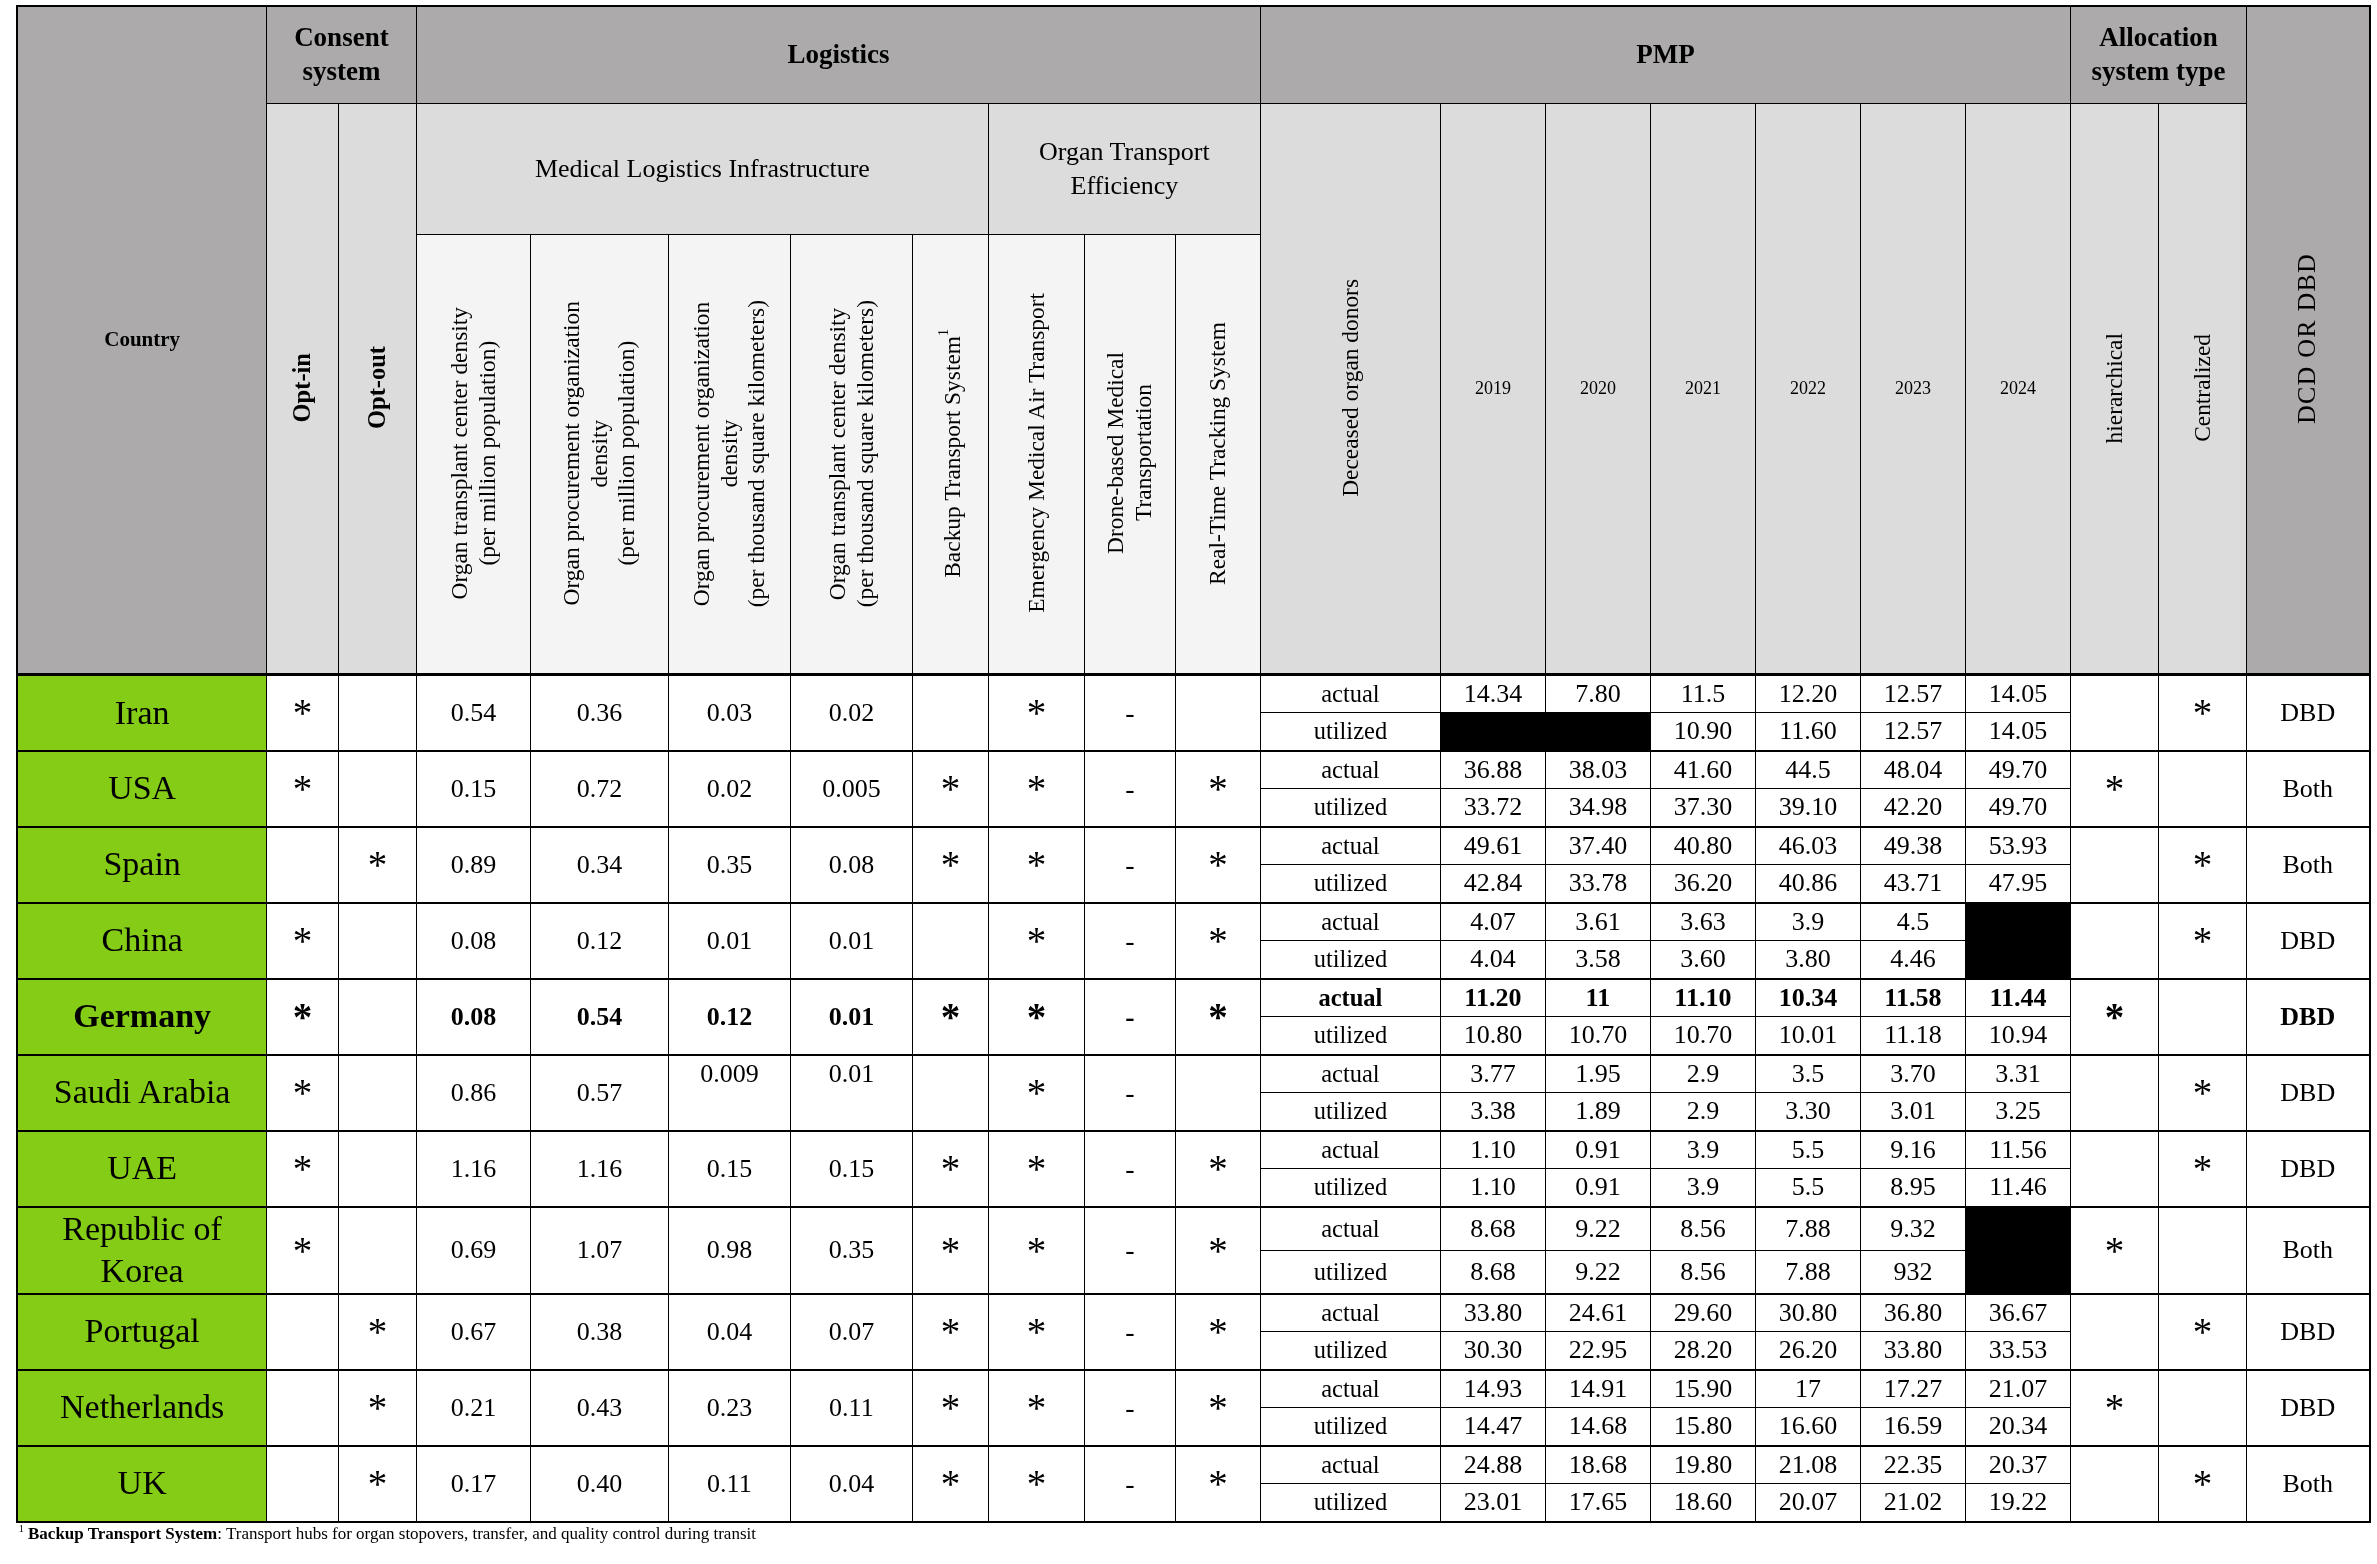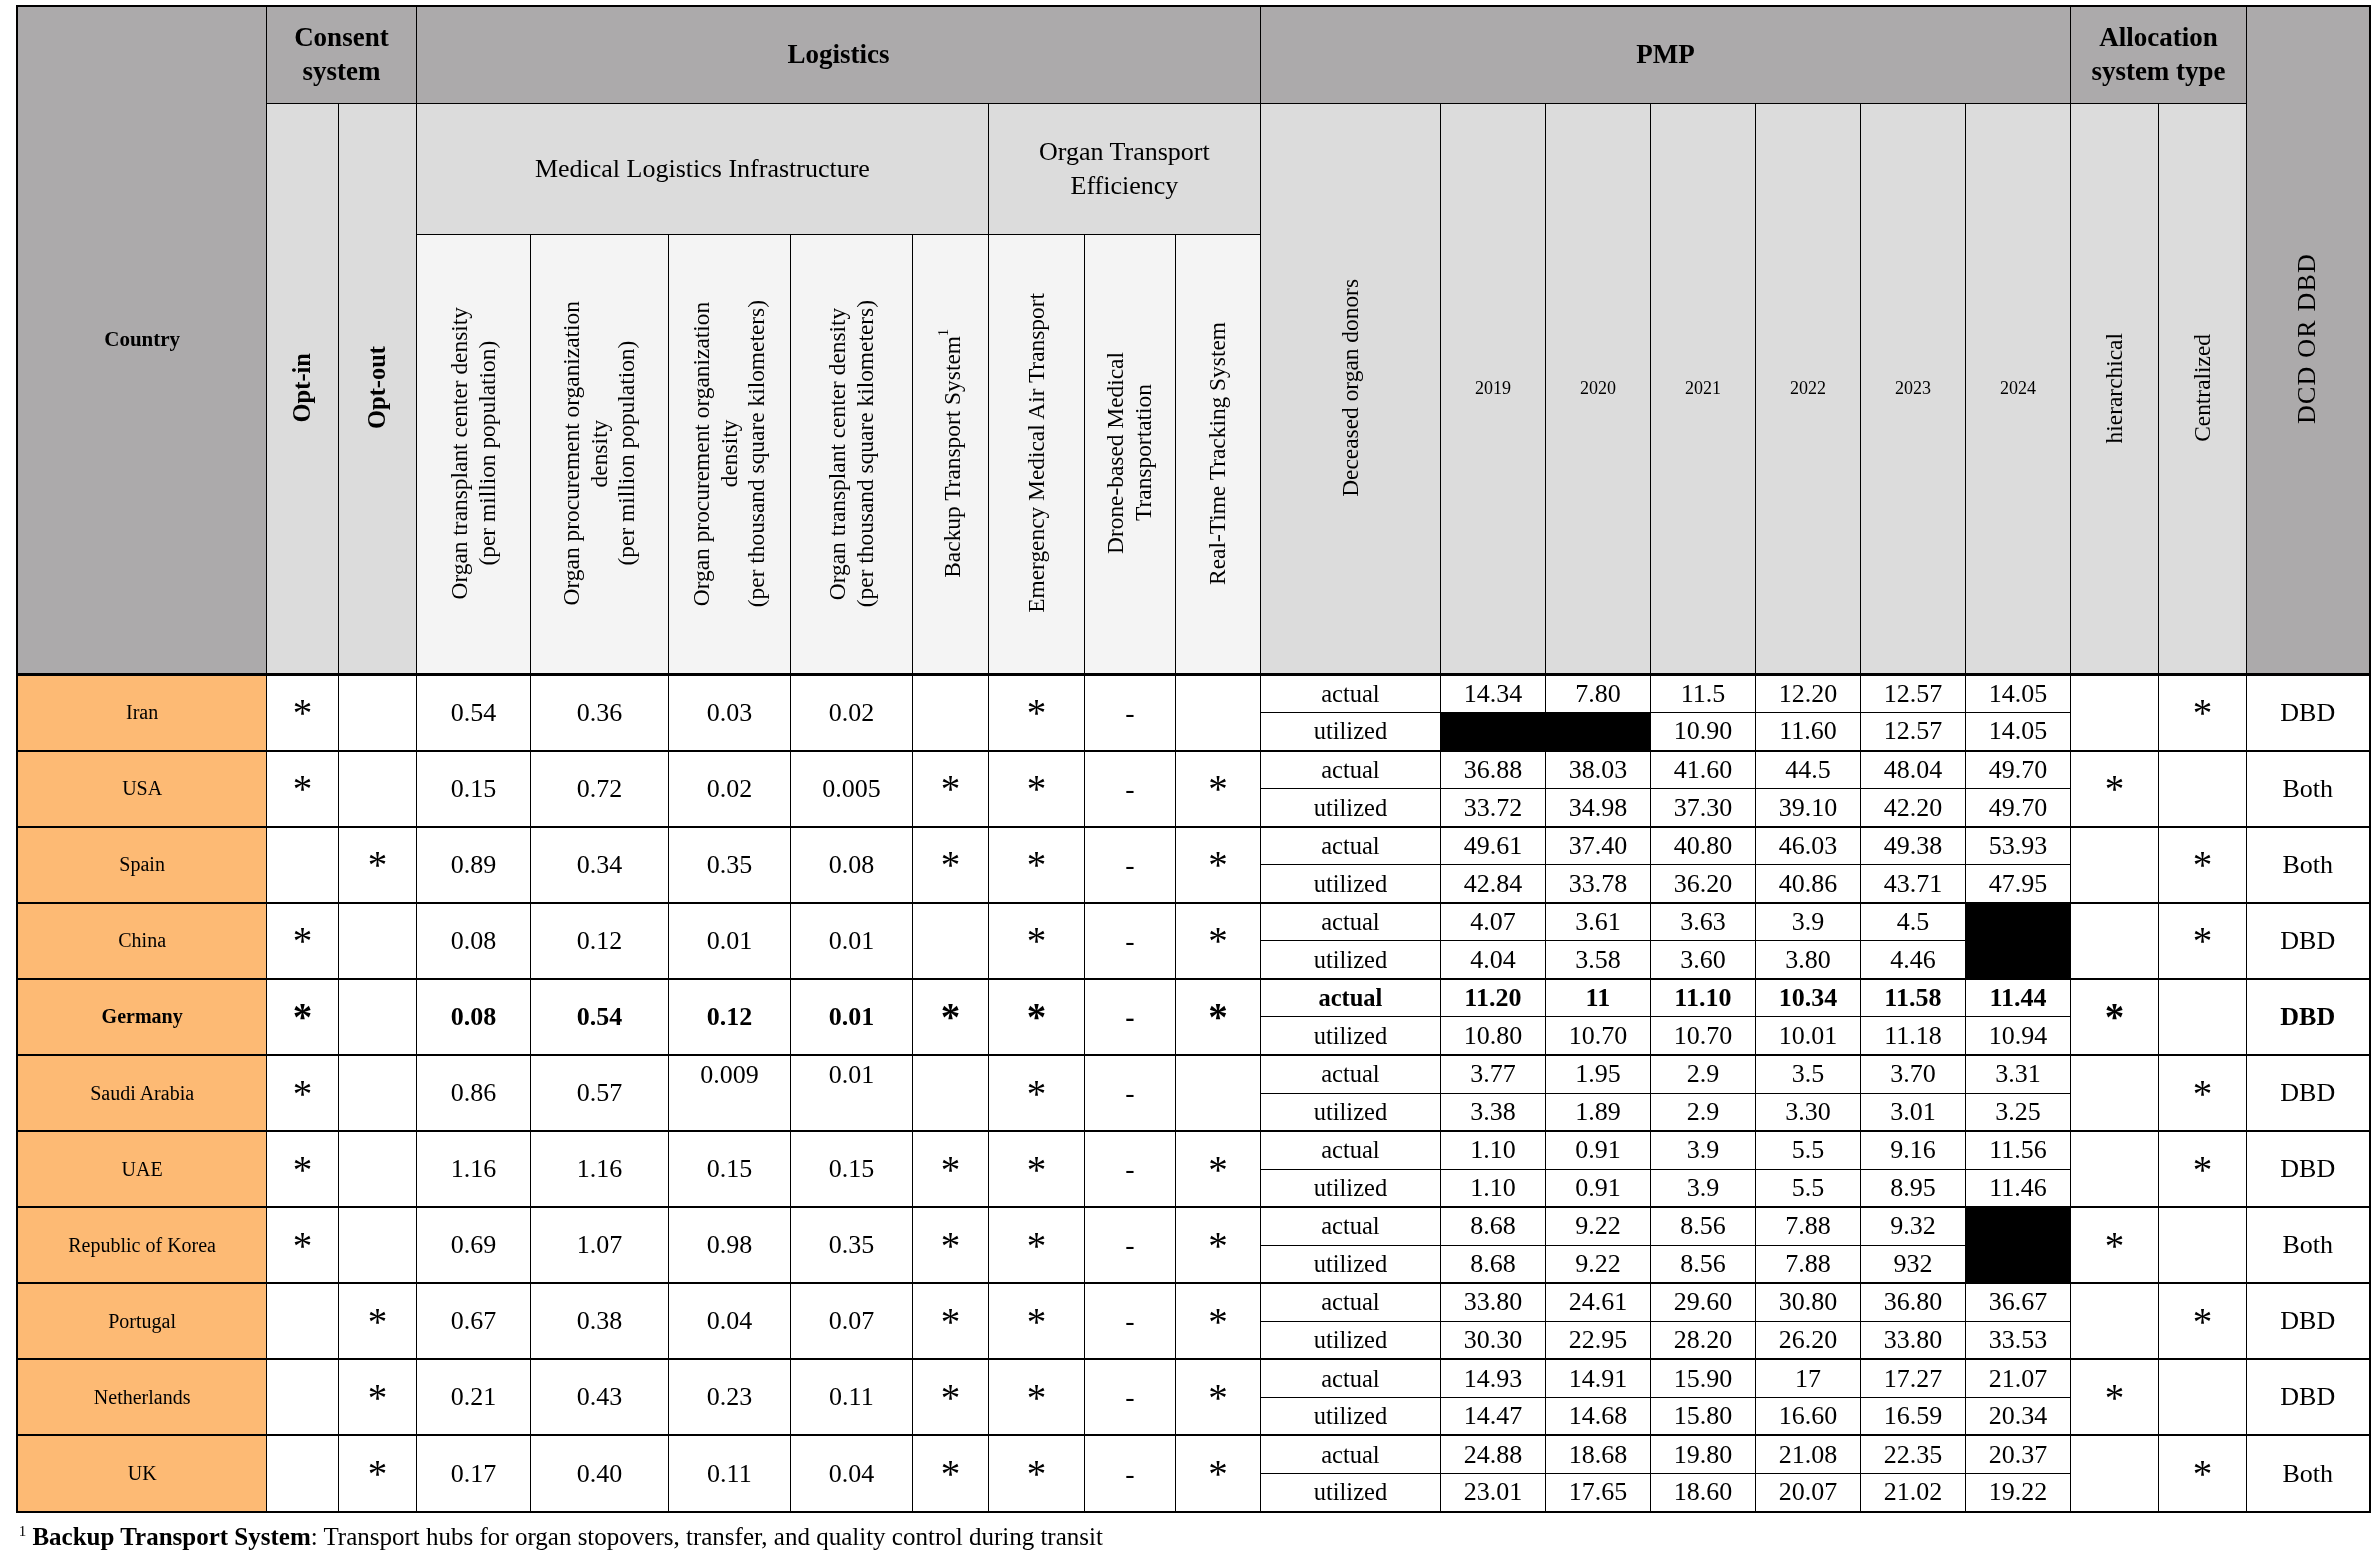--- a/index.html
+++ b/index.html
@@ -22,29 +22,29 @@
   .vhead{font-size:23.4px;font-weight:normal;}
   .yearhead{font-size:18px;font-weight:normal;}
   .countryhead{font-size:21px;font-weight:bold;}
   .dcdhead{font-size:26px;font-weight:normal;letter-spacing:1.2px;}
   .opthead{font-size:24.5px;}
   sup{font-size:60%;}
   
   tr.rA>td{border-top:2.3px solid #000;}
   tbody tr:first-child>td{border-top:3.5px solid #000;}
   tr.rB>td{border-top:1.2px solid #000;}
-  td.country{font-size:20px;background:#fdba74;line-height:1.25;}
+  td.country{font-size:34px;background:#84cc16;line-height:1.25;}
   td.num{font-size:26px;background:#fff;}
   td.num.top{vertical-align:top;padding-top:3.5px;text-align:center;}
   td.ast{font-size:39px;background:#fff;line-height:1;}
   td.dash{font-size:28px;background:#fff;}
   td.sublabel{font-size:24.5px;background:#fff;}
   td.dcdval{font-size:26px;background:#fff;}
   td.black{background:#000;color:transparent;}
-  .footnote{position:absolute;left:18.7px;top:1523px;font-size:25px;background:#fff;
+  .footnote{position:absolute;left:18.7px;top:1523px;font-size:17px;background:#fff;
             white-space:nowrap;}
   .footnote b{font-weight:bold;}
 </style>
 </head>
 <body>
 
 <div class="page">
   <table class="grid">
     <colgroup>
       <col style="width:249px">

